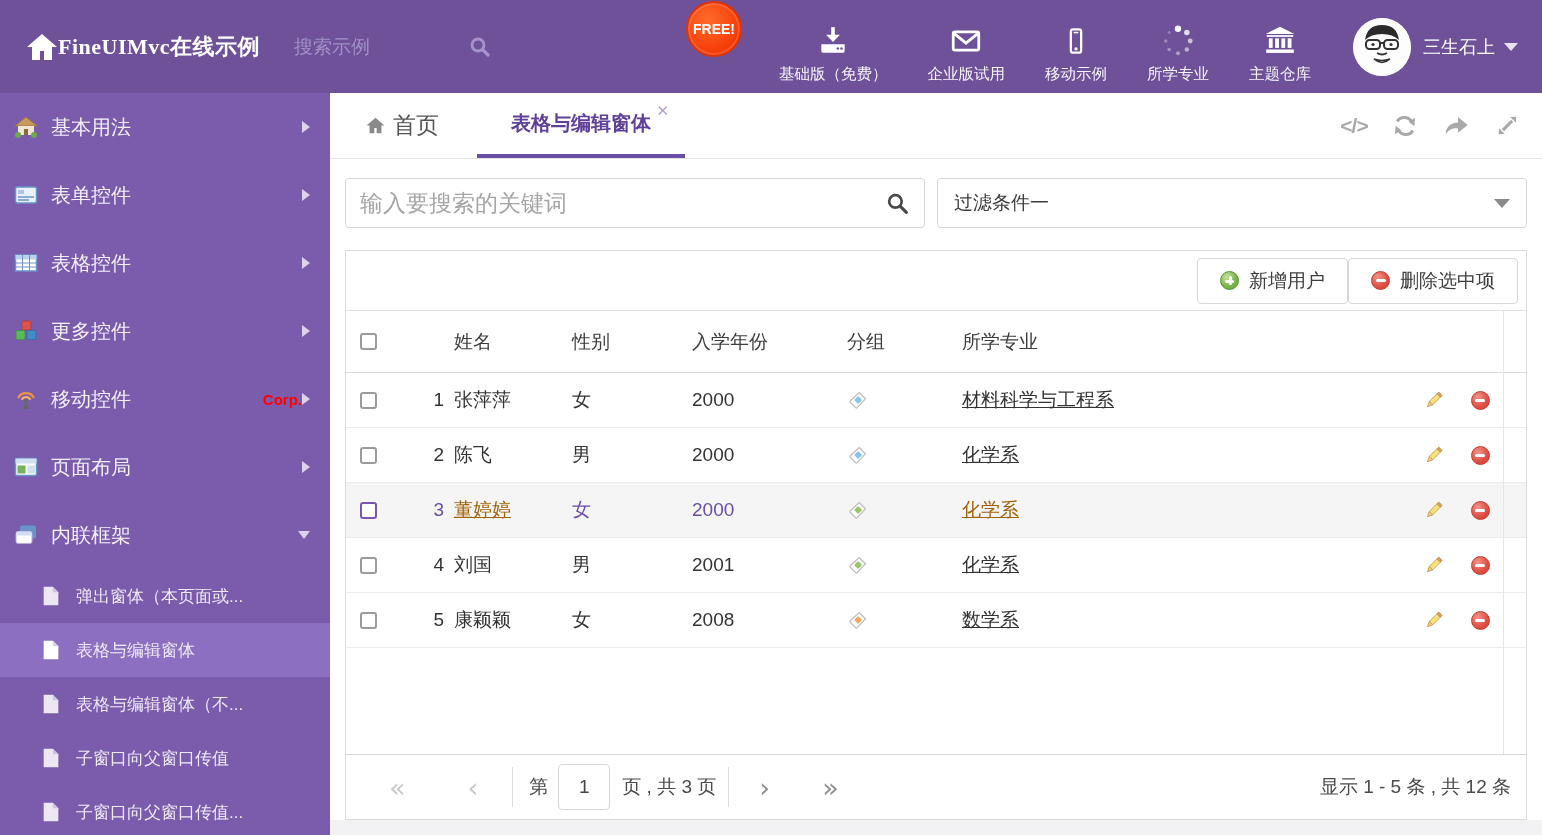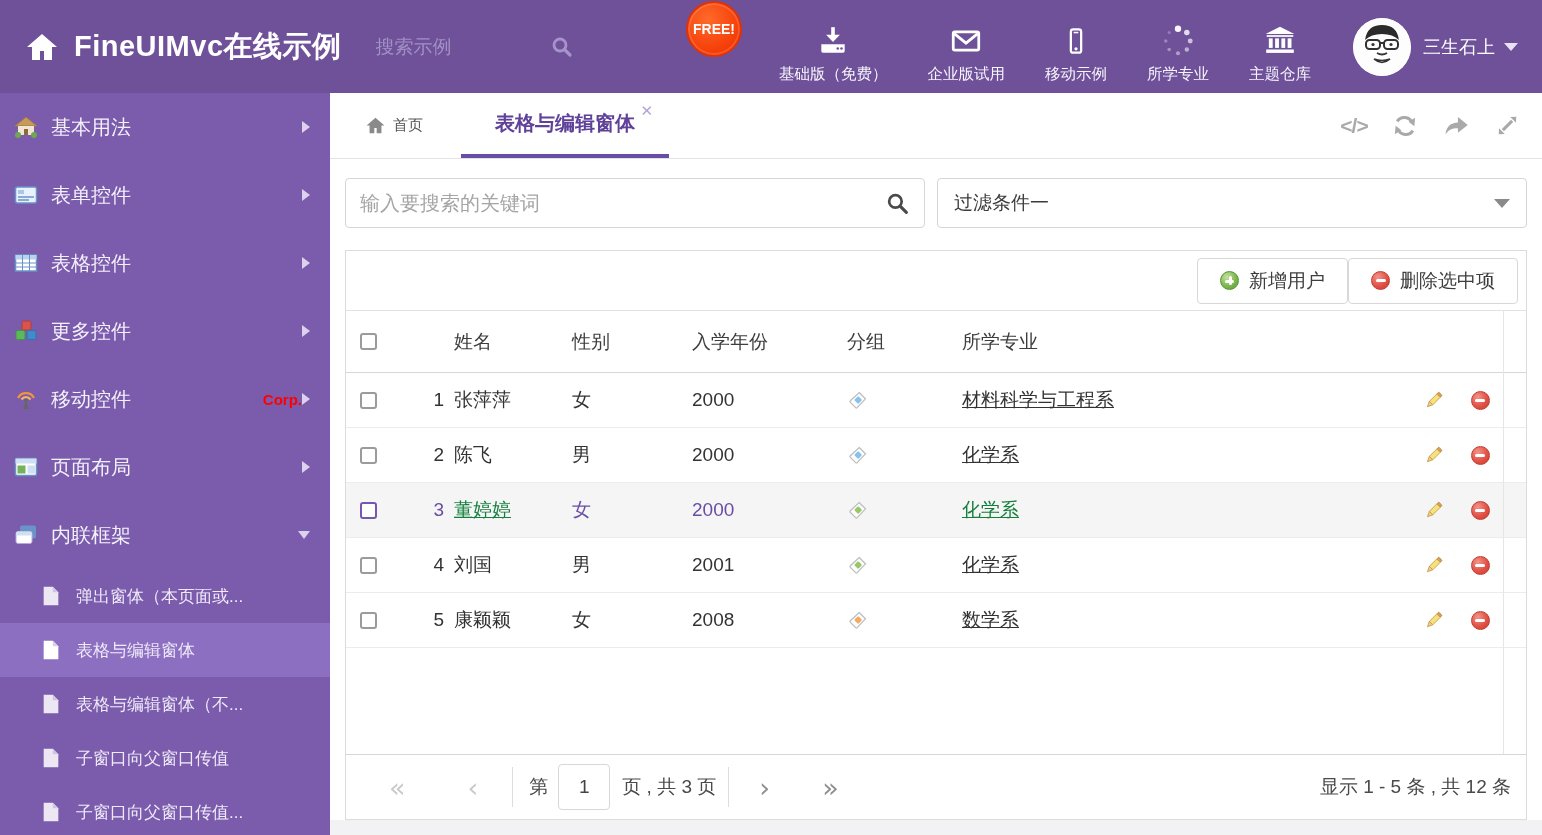--- a/index.html
+++ b/index.html
@@ -4,21 +4,21 @@
 <style>
   * { margin:0; padding:0; box-sizing:border-box; }
   html,body { width:1542px; height:835px; overflow:hidden;
     font-family:"Liberation Sans","DejaVu Sans",sans-serif; }
   .app { width:1542px; height:835px; display:flex; flex-direction:column; background:#fff; }
 
   
   .topbar { height:93px; flex:0 0 93px; background:#6e5199; display:flex; align-items:center;
     padding-left:26px; position:relative; color:#fff; }
   .logo-home { width:32px; height:32px; }
-  .app-title { font-size:29px; font-weight:bold; margin-left:16px; letter-spacing:0.5px; white-space:nowrap; }
+  .app-title { font-size:22px; font-weight:bold; margin-left:0; letter-spacing:0.5px; white-space:nowrap;font-family:Liberation Serif, serif; }
   .top-search { display:flex; align-items:center; margin-left:34px; width:198px; justify-content:space-between; }
   .top-search input { background:transparent; border:none; outline:none; color:#cfc3e6; font-size:19px; width:140px; }
   .top-search input::placeholder { color:#a291c6; }
   .free-badge { position:absolute; left:686px; top:1px; width:56px; height:56px; border-radius:50%;
     background:radial-gradient(circle at 38% 32%, #ff6a2a, #f43c07 70%); border:2px solid #e03305;
     display:flex; align-items:center; justify-content:center; font-size:14px; font-weight:bold; color:#fff;
     box-shadow:0 0 0 2px rgba(255,255,255,0.15) inset; z-index:5; }
   .topnav { display:flex; margin-left:auto; align-items:flex-start; gap:8px; padding-top:14px; }
   .topnav-item { display:flex; flex-direction:column; align-items:center; padding:0 16px; cursor:pointer; }
   .tn-icon { height:38px; display:flex; align-items:center; }
@@ -45,37 +45,37 @@
     border-right:6px solid transparent; }
   .side-sub { height:54px; display:flex; align-items:center; padding-left:40px; color:#efe9f8;
     font-size:17px; cursor:pointer; }
   .side-sub.selected { background:#8c6fc0; }
   .sub-ico { width:22px; height:22px; margin-right:14px; flex:0 0 22px; }
 
   
   .main { flex:1; background:#f2f1f4; display:flex; flex-direction:column; min-width:0; }
   .tabbar { height:66px; flex:0 0 66px; background:#fff; border-bottom:1px solid #e3e3e3;
     display:flex; align-items:stretch; padding-left:20px; }
-  .tab { display:flex; align-items:center; padding:4px 16px; font-size:15px; color:#555; cursor:pointer; position:relative; }
+  .tab { display:flex; align-items:center; padding:4px 16px; font-size:23px; color:#555; cursor:pointer; position:relative; }
   .tab-home-ico { width:19px; height:19px; margin-right:8px; }
   .tab.active { padding:0 34px; color:#5f4199; font-weight:bold; font-size:20px;
     border-bottom:4px solid #6a4da5; margin-left:22px; }
   .tab-close { position:absolute; right:16px; top:10px; color:#b5a1d6; font-size:15px;
     font-weight:bold; line-height:1; cursor:pointer; }
   .tab-tools { margin-left:auto; display:flex; align-items:center; gap:25px; padding-right:22px; }
   .tool-ico { width:26px; height:26px; cursor:pointer; display:flex; align-items:center; justify-content:center; }
   .code-txt { font-size:21px; font-weight:bold; color:#a9a9a9; letter-spacing:-1px; }
 
   .content { background:#fff; padding:19px 15px 0 15px; height:661px; }
 
   
   .filter-row { display:flex; gap:12px; height:50px; margin-bottom:22px; }
   .search-box { flex:0 0 580px; border:1px solid #d6d6d6; border-radius:4px; display:flex;
     align-items:center; padding:0 14px; background:#fff; }
-  .search-box input { border:none; outline:none; flex:1; font-size:20px; color:#a21caf; }
+  .search-box input { border:none; outline:none; flex:1; font-size:23px; color:#a21caf; }
   .search-box input::placeholder { color:#a5a5a5; }
   .filter-select { flex:1; border:1px solid #d6d6d6; border-radius:4px; display:flex; align-items:center;
     padding:0 16px; font-size:19px; color:#3c3c3c; cursor:pointer; background:#fff; }
   .caret-down-g { width:0; height:0; border-left:8px solid transparent; border-right:8px solid transparent;
     border-top:9px solid #8a8a8a; margin-left:auto; }
 
   
   .grid-panel { border:1px solid #dcdcdc; height:570px; display:flex; flex-direction:column; background:#fff; }
   .grid-toolbar { flex:0 0 60px; display:flex; align-items:center; padding:0 8px; border-bottom:1px solid #e2e2e2; }
   .btn { height:46px; border:1px solid #d8d8d8; border-radius:4px; background:#fff; display:flex;
@@ -96,21 +96,21 @@
   .c-year { flex:0 0 155px; padding-left:10px; }
   .c-group { flex:0 0 115px; padding-left:10px; }
   .c-major { flex:1; padding-left:10px; }
   .c-edit { flex:0 0 46px; justify-content:center; }
   .c-del { flex:0 0 48px; justify-content:center; }
   .c-end { flex:0 0 22px; }
   .cb { width:17px; height:17px; border:2px solid #9b9b9b; border-radius:3px; background:#fff;
     display:inline-block; cursor:pointer; }
   .trow.selected .cb { border-color:#7757ae; }
   .major-link { color:#333; text-decoration:underline; cursor:pointer; }
-  .trow.selected .major-link, .trow.selected .name-text { color:#15803d; text-decoration:underline; }
+  .trow.selected .major-link, .trow.selected .name-text { color:#a16207; text-decoration:underline; }
   .tfill { flex:1; }
 
   
   .ico-minus { width:19px; height:19px; border-radius:50%; position:relative; display:inline-block;
     background:radial-gradient(circle at 35% 30%, #f2948a, #e05247 55%, #cf3a2e); border:1px solid #c23b2f; cursor:pointer; }
   .ico-minus::after { content:""; position:absolute; left:3.5px; right:3.5px; top:7px; height:3px;
     background:#fff; border-radius:2px; }
   .ico-plus { width:19px; height:19px; border-radius:50%; position:relative; display:inline-block;
     background:radial-gradient(circle at 35% 30%, #c4e29e, #7db74f 55%, #5d9e33); border:1px solid #569430; }
   .ico-plus::before { content:""; position:absolute; left:4px; right:4px; top:8px; height:3px; background:#fff; border-radius:2px; }

